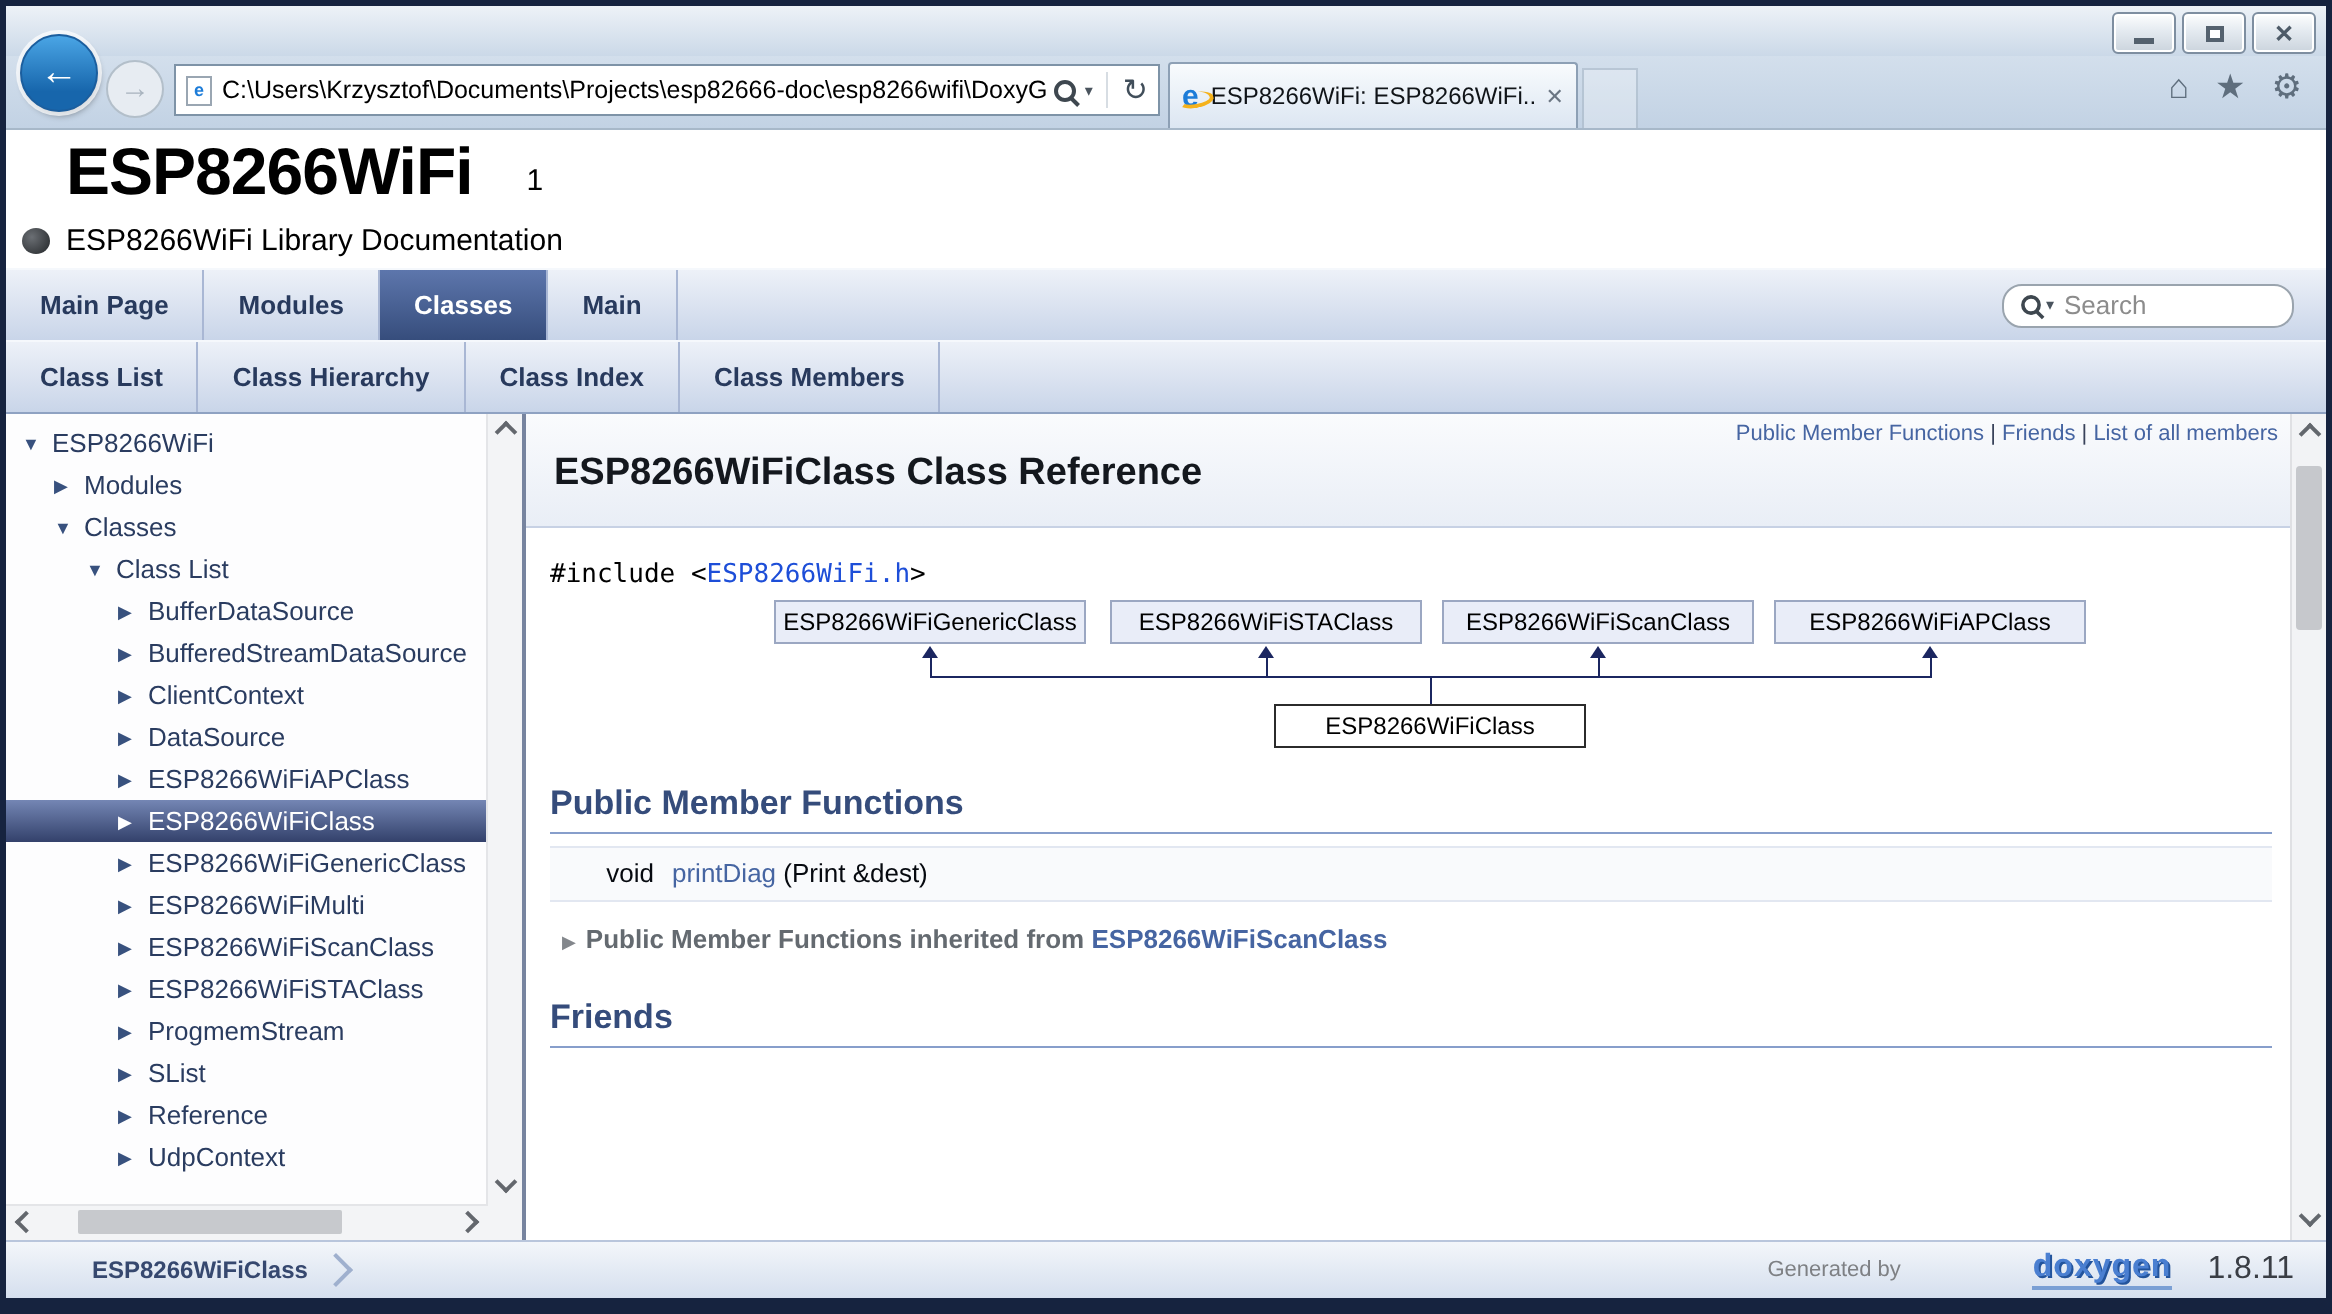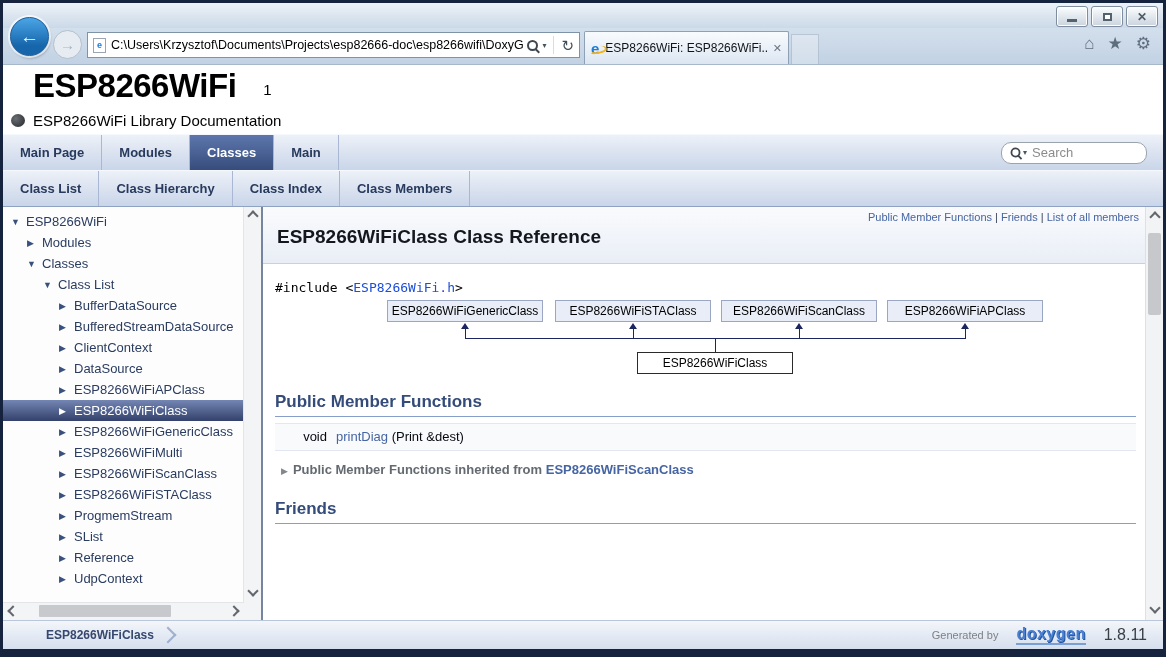--- a/index.html
+++ b/index.html
@@ -135,21 +135,21 @@
 
   
   .navpath{height:28px;flex:none;background:linear-gradient(#F3F6FA,#D5DFEE);
     border-top:1px solid #B9C6DC;display:flex;align-items:center;padding-left:43px;position:relative;}
   .crumb{font-size:12px;font-weight:bold;color:#36486F;cursor:pointer;}
   .crumb-sep{display:inline-block;width:10px;height:10px;border-top:2px solid #9FB0CE;border-right:2px solid #9FB0CE;
     transform:rotate(45deg);margin-left:8px;}
   .genline{margin-left:auto;display:flex;align-items:center;gap:18px;padding-right:16px;}
   .genby{font-size:11px;color:#7E8084;}
   .doxylogo{font-size:16px;font-weight:bold;color:#4A7FD1;text-shadow:1px 1px 0 #23549C;letter-spacing:.5px;
-    border-bottom:2px solid #7A9FD4;line-height:1;padding-bottom:1px;cursor:pointer;}
+    border-bottom:2px solid #7A9FD4;line-height:1;padding-bottom:1px;cursor:pointer;margin-left:48px;}
   .ver{font-size:16px;color:#3A3E45;}
 </style>
 </head>
 <body>
 
 <div class="window">
 
   <div class="titlebar">
     <div class="win-controls">
       <div class="win-btn">

